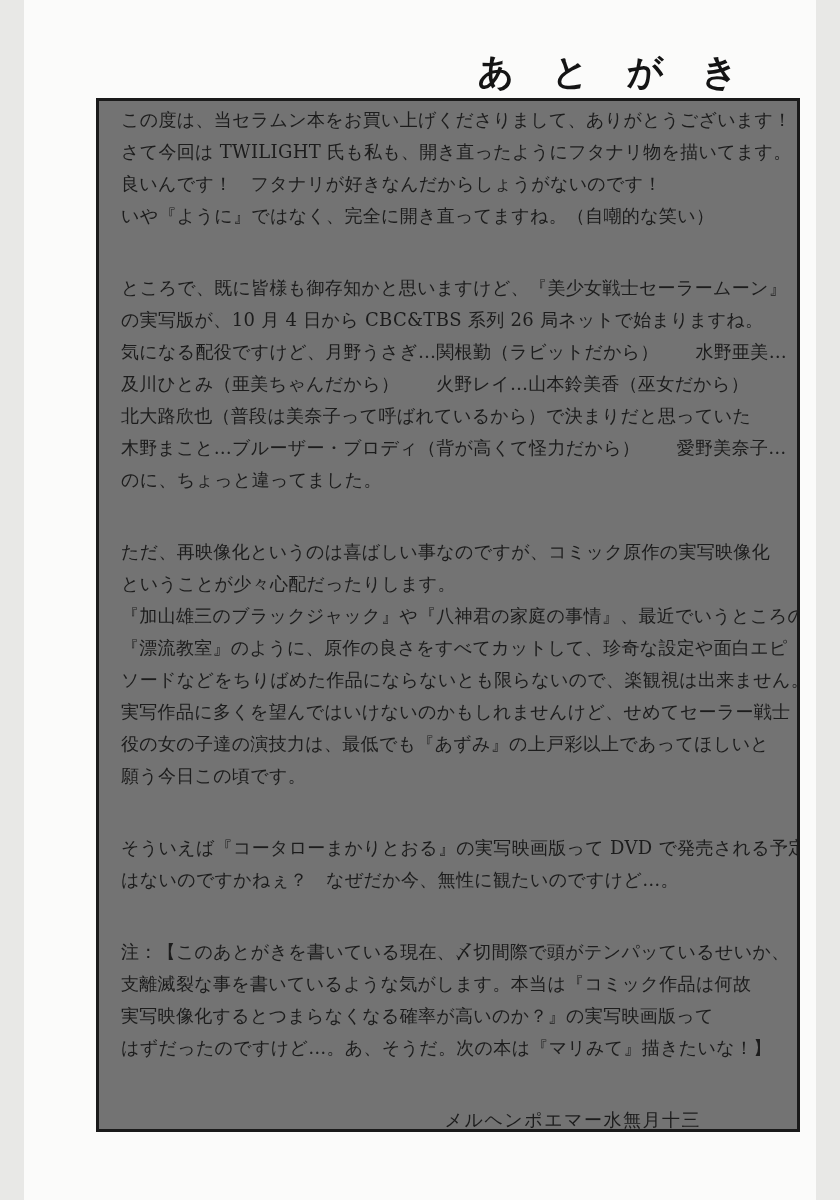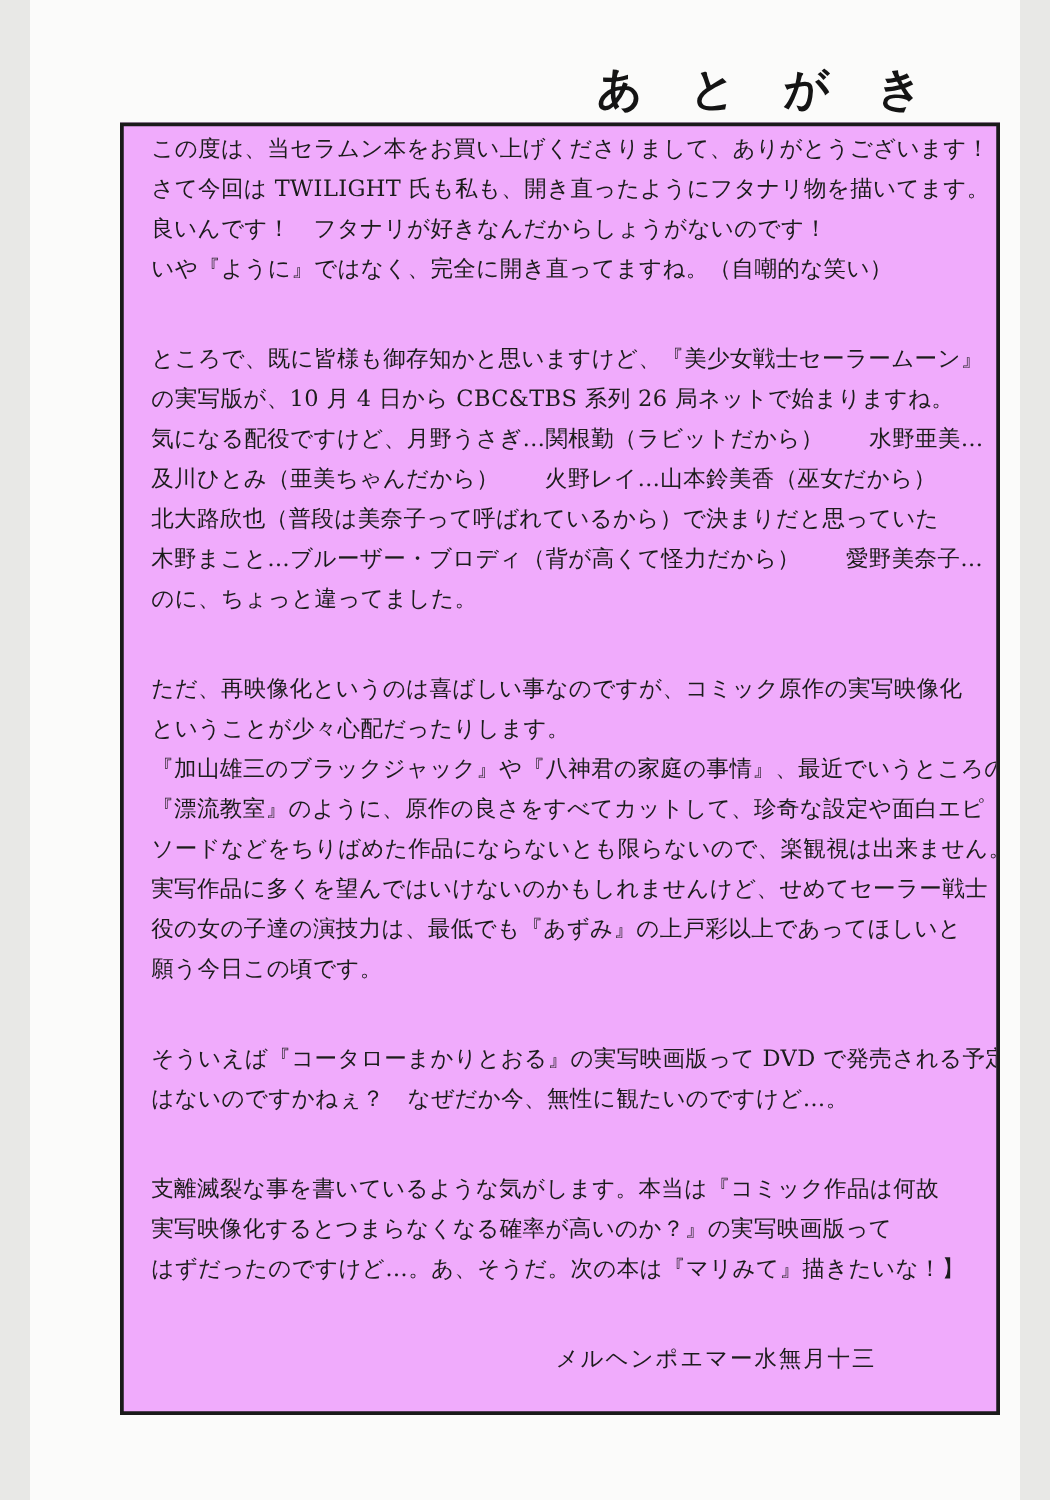--- a/index.html
+++ b/index.html
@@ -42,21 +42,21 @@
     white-space: pre;
   }
   .box {
     position: absolute;
     left: 72px;
     top: 98px;
     width: 704px;
     height: 1034px;
     box-sizing: border-box;
     border: 3px solid #1a1a1a;
-    background: #f0abfc;
+    background: #737373;
     padding: 3px 14px 0 22px;
     overflow: hidden;
   }
   .para {
     margin: 0 0 40px 0;
   }
   .line {
     font-size: 18px;
     line-height: 32px;
     letter-spacing: 0.3px;
@@ -109,20 +109,21 @@
       <div class="line">役の女の子達の演技力は、最低でも『あずみ』の上戸彩以上であってほしいと</div>
       <div class="line">願う今日この頃です。</div>
     </div>
 
     <div class="para">
       <div class="line">そういえば『コータローまかりとおる』の実写映画版って DVD で発売される予定</div>
       <div class="line">はないのですかねぇ？　なぜだか今、無性に観たいのですけど…。</div>
     </div>
 
     <div class="para">
+      <div class="line">注：【このあとがきを書いている現在、〆切間際で頭がテンパッているせいか、</div>
       <div class="line">支離滅裂な事を書いているような気がします。本当は『コミック作品は何故</div>
       <div class="line">実写映像化するとつまらなくなる確率が高いのか？』の実写映画版って</div>
       <div class="line">はずだったのですけど…。あ、そうだ。次の本は『マリみて』描きたいな！】</div>
     </div>
 
     <div class="signature">メルヘンポエマー水無月十三</div>
 
   </div>
 
 </div>

